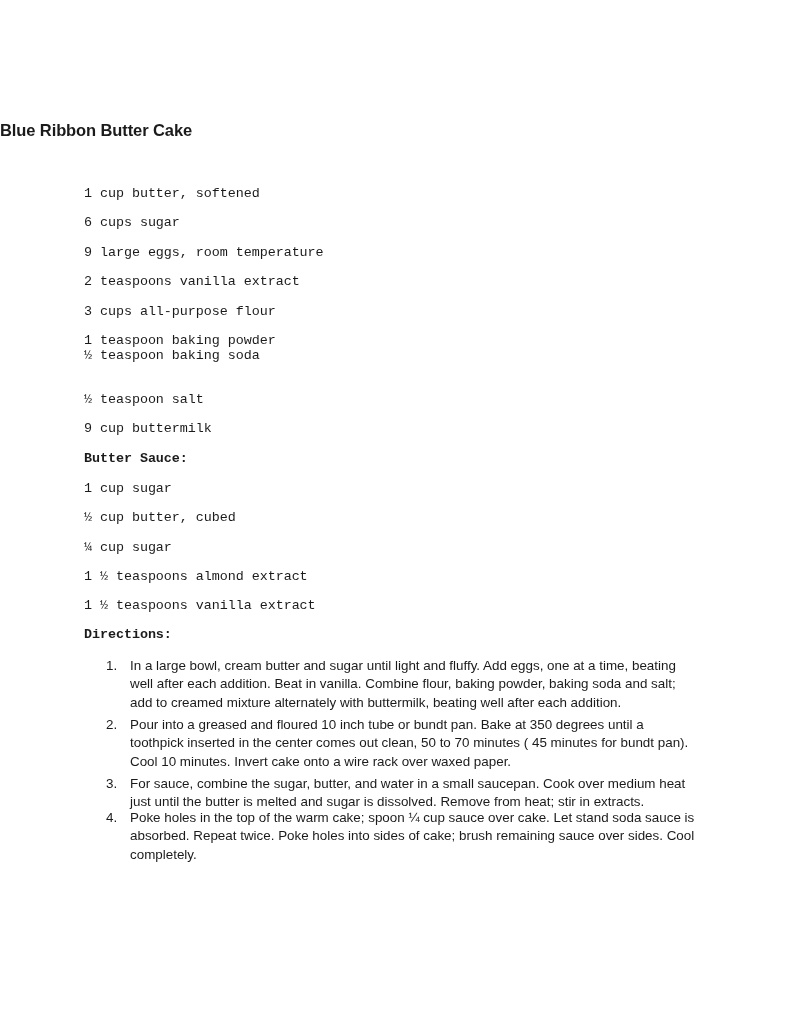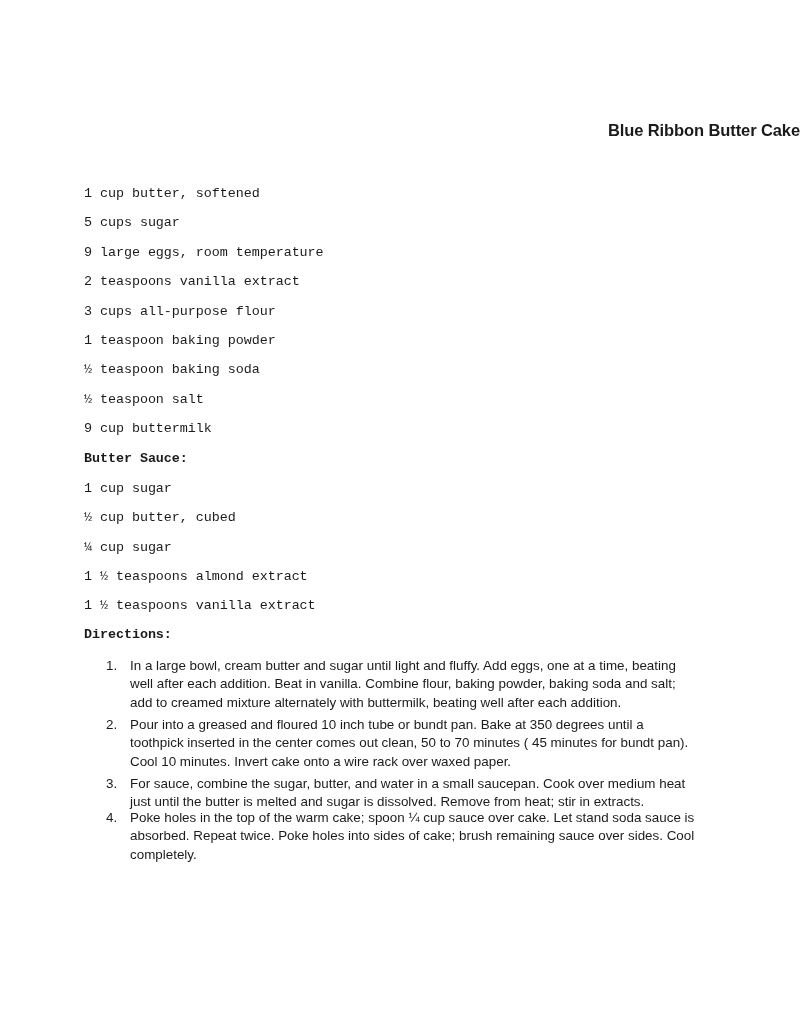--- a/index.html
+++ b/index.html
@@ -2,45 +2,45 @@
 <html><head>
 <meta charset="utf-8">
 <style>
   html, body { margin: 0; padding: 0; }
   body {
     width: 800px; height: 1035px; background: #ffffff; position: relative; overflow: hidden;
     font-family: "Liberation Sans", "DejaVu Sans", sans-serif; color: #1b1b1b;
   }
   .page { position: absolute; left: 0; top: 0; width: 800px; height: 1035px; }
   .title {
-    position: absolute; top: 121px; left: 0; width: 800px; text-align: right;
+    position: absolute; top: 121px; left: 0; width: 800px; text-align: left;
     font-weight: bold; font-size: 16.5px; letter-spacing: -0.1px;
   }
   .ing {
     position: absolute; left: 84px; font-size: 13.4px; white-space: nowrap; letter-spacing: -0.05px; font-family: Liberation Mono, monospace;
   }
   .head { font-weight: bold; text-align: center; }
   .dir-list { position: absolute; left: 84px; top: 657px; width: 640px; }
   .dir-item { position: absolute; left: 0; width: 640px; font-size: 13.4px; line-height: 18.3px; }
   .dir-num { position: absolute; left: 22px; top: 0; }
   .dir-text { position: absolute; left: 46px; top: 0; width: 575px; white-space: pre-line; }
 </style>
 </head>
 <body>
 
 <div class="page">
   <div class="title">Blue Ribbon Butter Cake</div>
 
   <div class="ing" style="top:186px">1 cup butter, softened</div>
-  <div class="ing" style="top:215px">5 cups sugar</div>
+  <div class="ing" style="top:215px">6 cups sugar</div>
   <div class="ing" style="top:245px">9 large eggs, room temperature</div>
   <div class="ing" style="top:274px">2 teaspoons vanilla extract</div>
   <div class="ing" style="top:304px">3 cups all-purpose flour</div>
   <div class="ing" style="top:333px">1 teaspoon baking powder</div>
-  <div class="ing" style="top:362px">½ teaspoon baking soda</div>
+  <div class="ing" style="top:348px">½ teaspoon baking soda</div>
   <div class="ing" style="top:392px">½ teaspoon salt</div>
   <div class="ing" style="top:421px">9 cup buttermilk</div>
 
   <div class="ing head" style="top:451px">Butter Sauce:</div>
 
   <div class="ing" style="top:481px">1 cup sugar</div>
   <div class="ing" style="top:510px">½ cup butter, cubed</div>
   <div class="ing" style="top:540px">¼ cup sugar</div>
   <div class="ing" style="top:569px">1 ½ teaspoons almond extract</div>
   <div class="ing" style="top:598px">1 ½ teaspoons vanilla extract</div>

